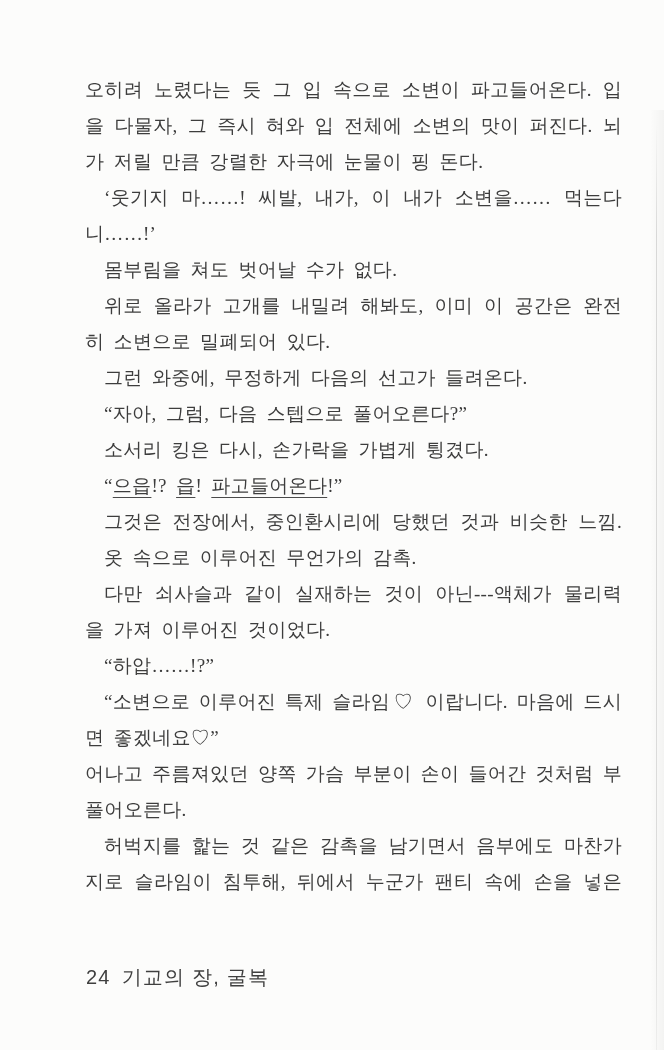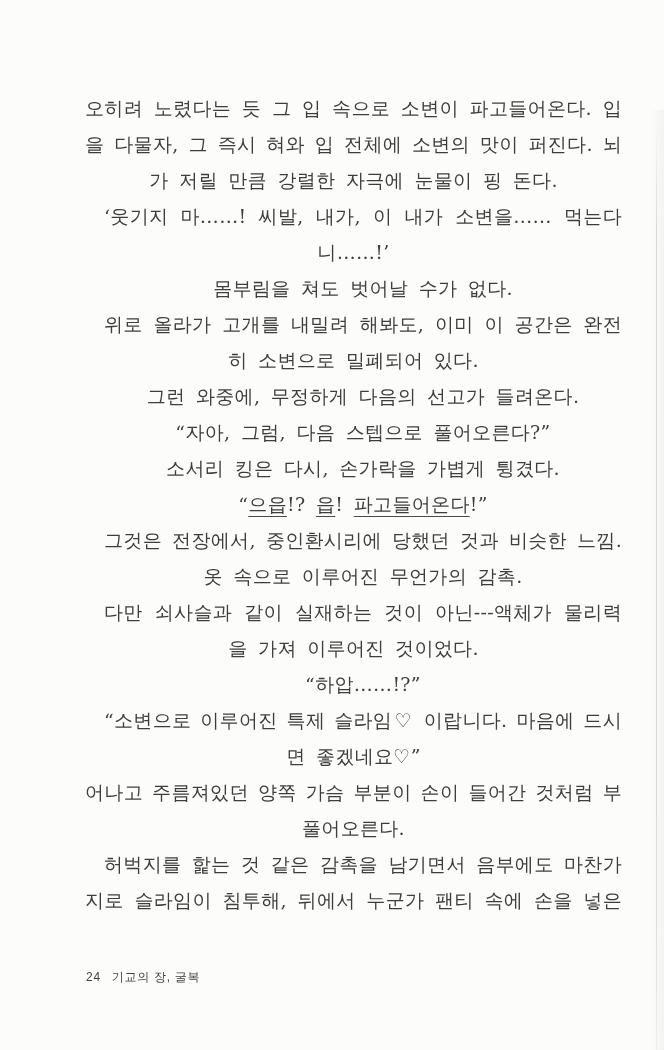--- a/index.html
+++ b/index.html
@@ -32,53 +32,53 @@
     top: 125px;
     right: 7px;
     bottom: 0;
     width: 1px;
     background: linear-gradient(to bottom, rgba(120,120,120,0) 0%, rgba(120,120,120,0.25) 12%, rgba(120,120,120,0.22) 85%, rgba(120,120,120,0.08) 100%);
     pointer-events: none;
   }
   .body-text {
     position: absolute;
     left: 85px;
-    top: 90px;
+    top: 72px;
     width: 537px;
     color: #3d3d3d;
     letter-spacing: 0.02em;
+    font-family: Liberation Serif, serif;
   }
   .line {
     height: 36px;
     line-height: 36px;
     font-size: 19px;
     white-space: normal;
     word-spacing: 0.22em;
-    text-align: center;
   }
   .line.j {
     text-align: justify;
     text-align-last: justify;
     word-spacing: normal;
   }
   .line.i {
     padding-left: 19px;
   }
   .ul {
     text-decoration: underline;
     text-underline-offset: 5px;
     text-decoration-thickness: 1px;
     text-decoration-color: #4a4a4a;
   }
   .footer {
     position: absolute;
     left: 86px;
     top: 966px;
     font-family: "Liberation Sans", sans-serif;
-    font-size: 12px;
+    font-size: 20px;
     line-height: 22px;
     color: #3f3f3f;
     letter-spacing: 0.06em;
   }
   .footer .pagenum {
     margin-right: 11px;
   }
 </style>
 </head>
 <body>

